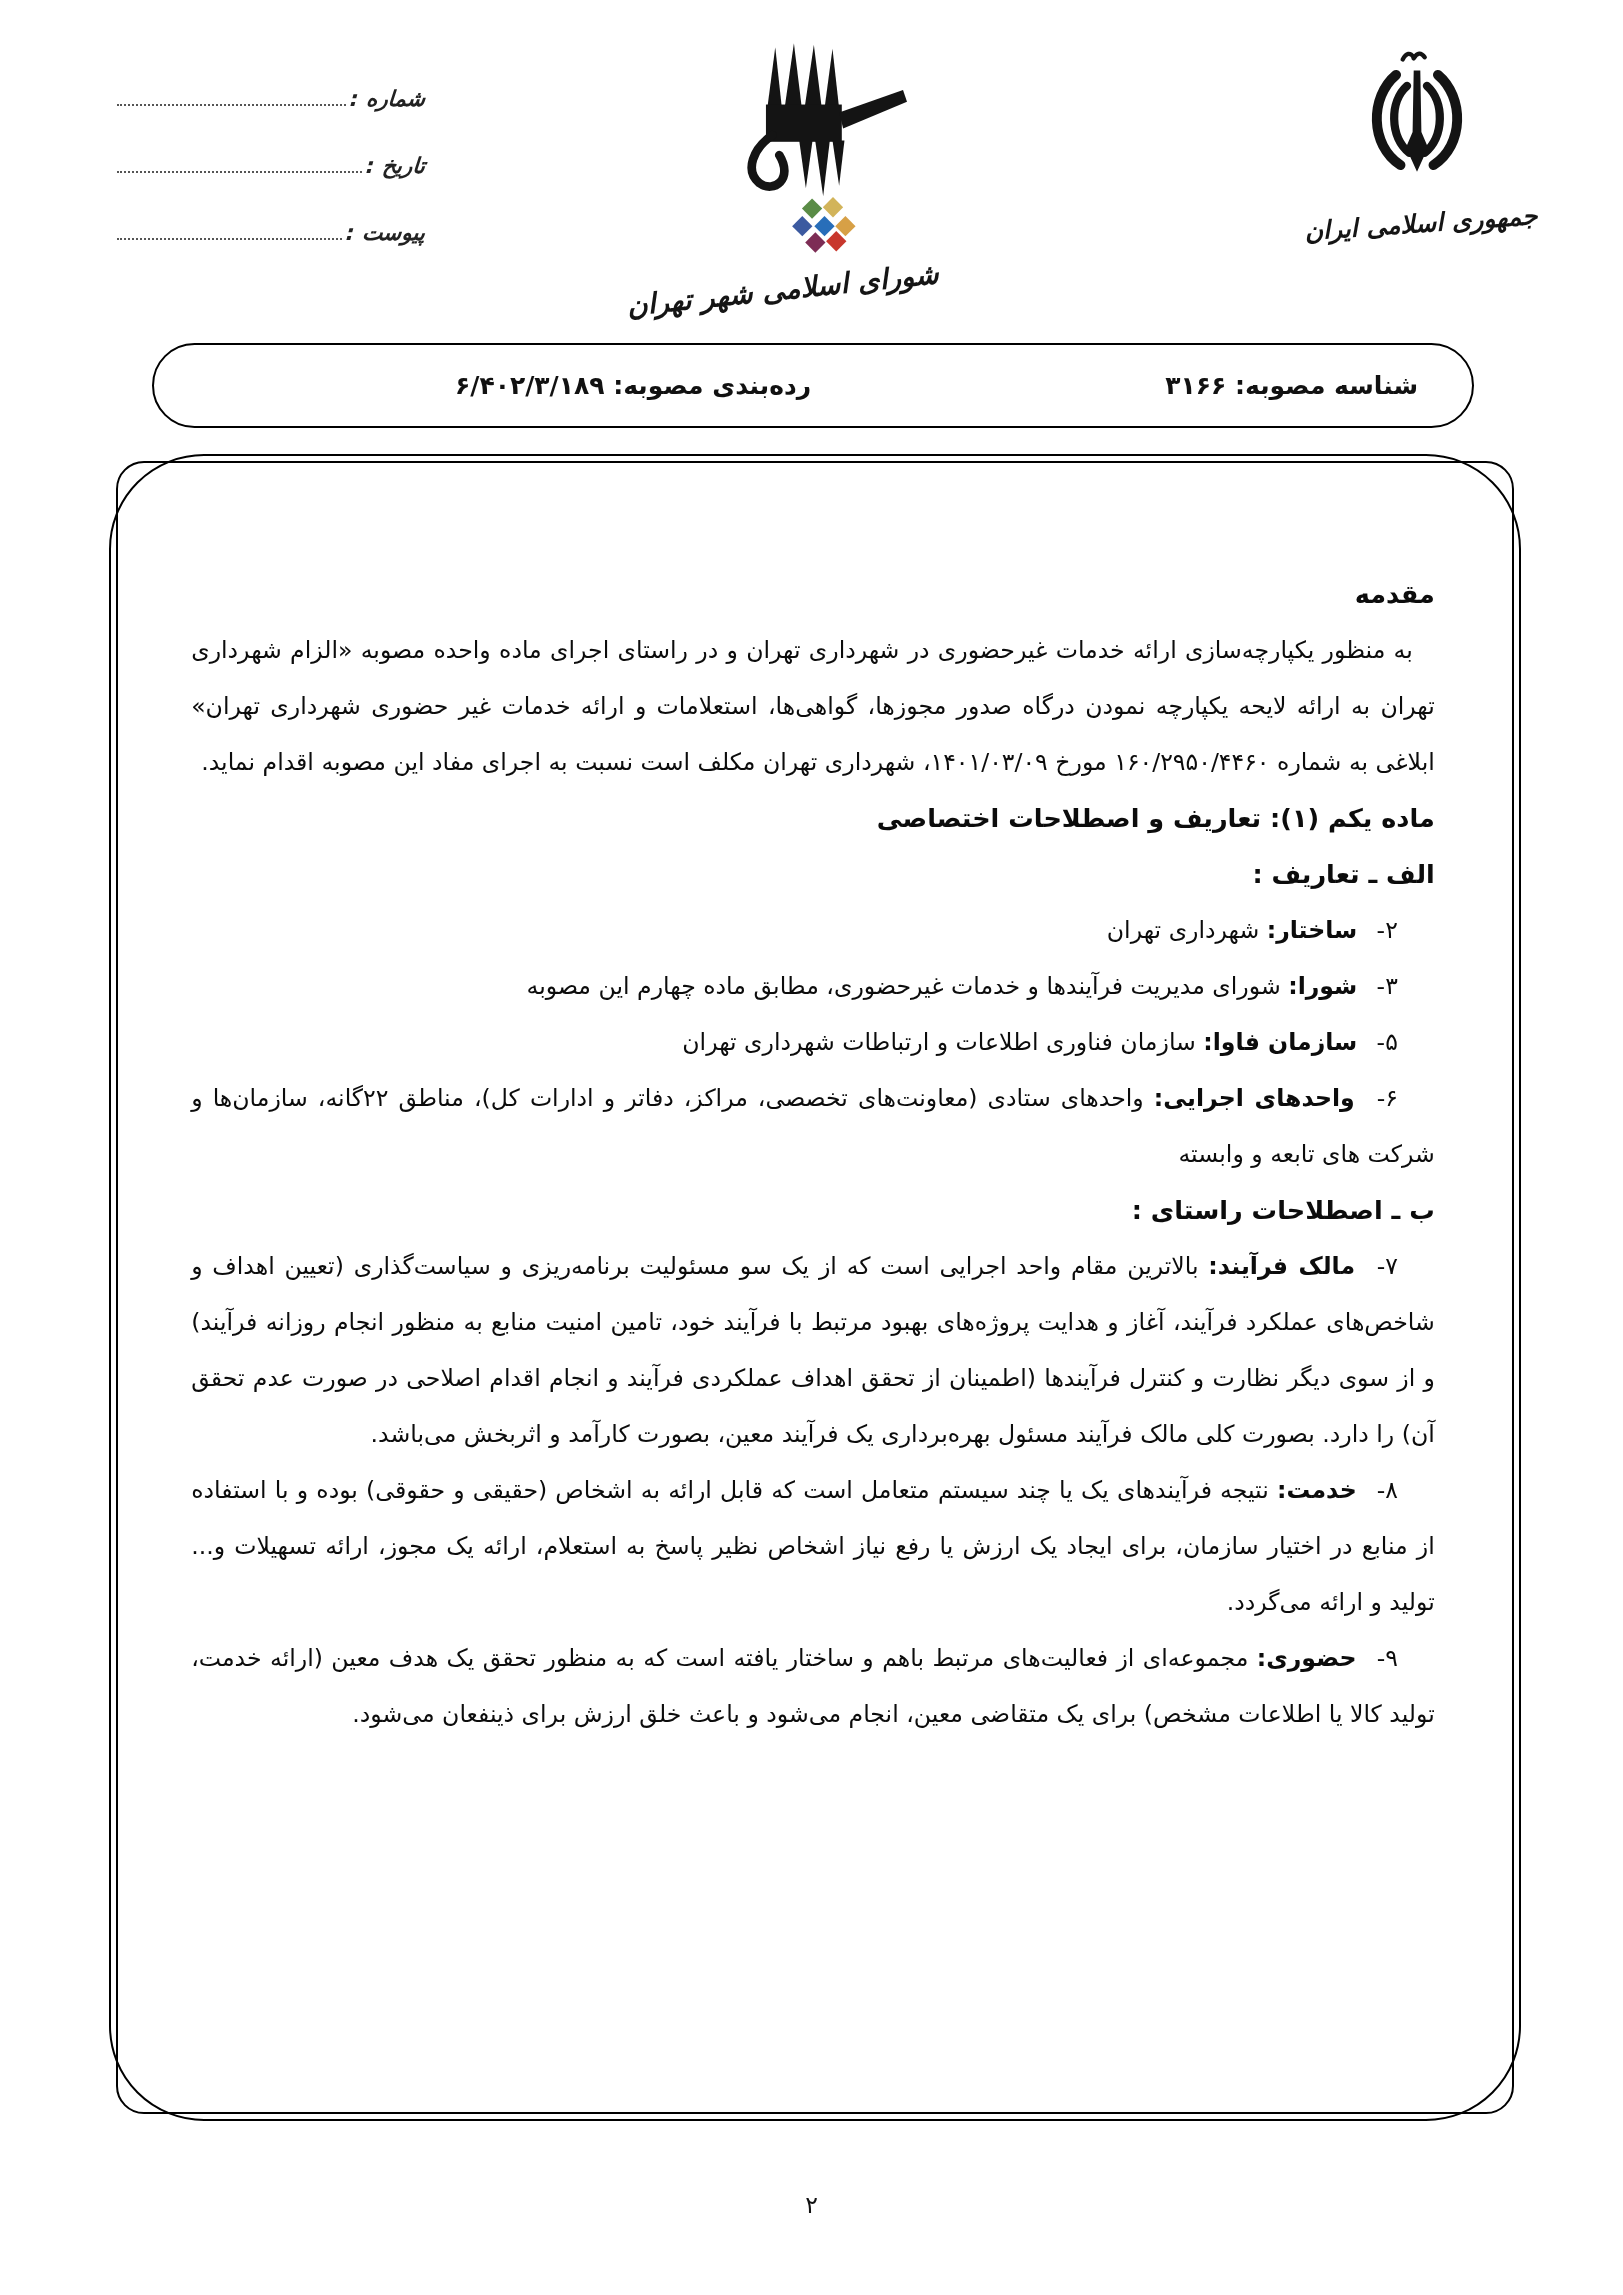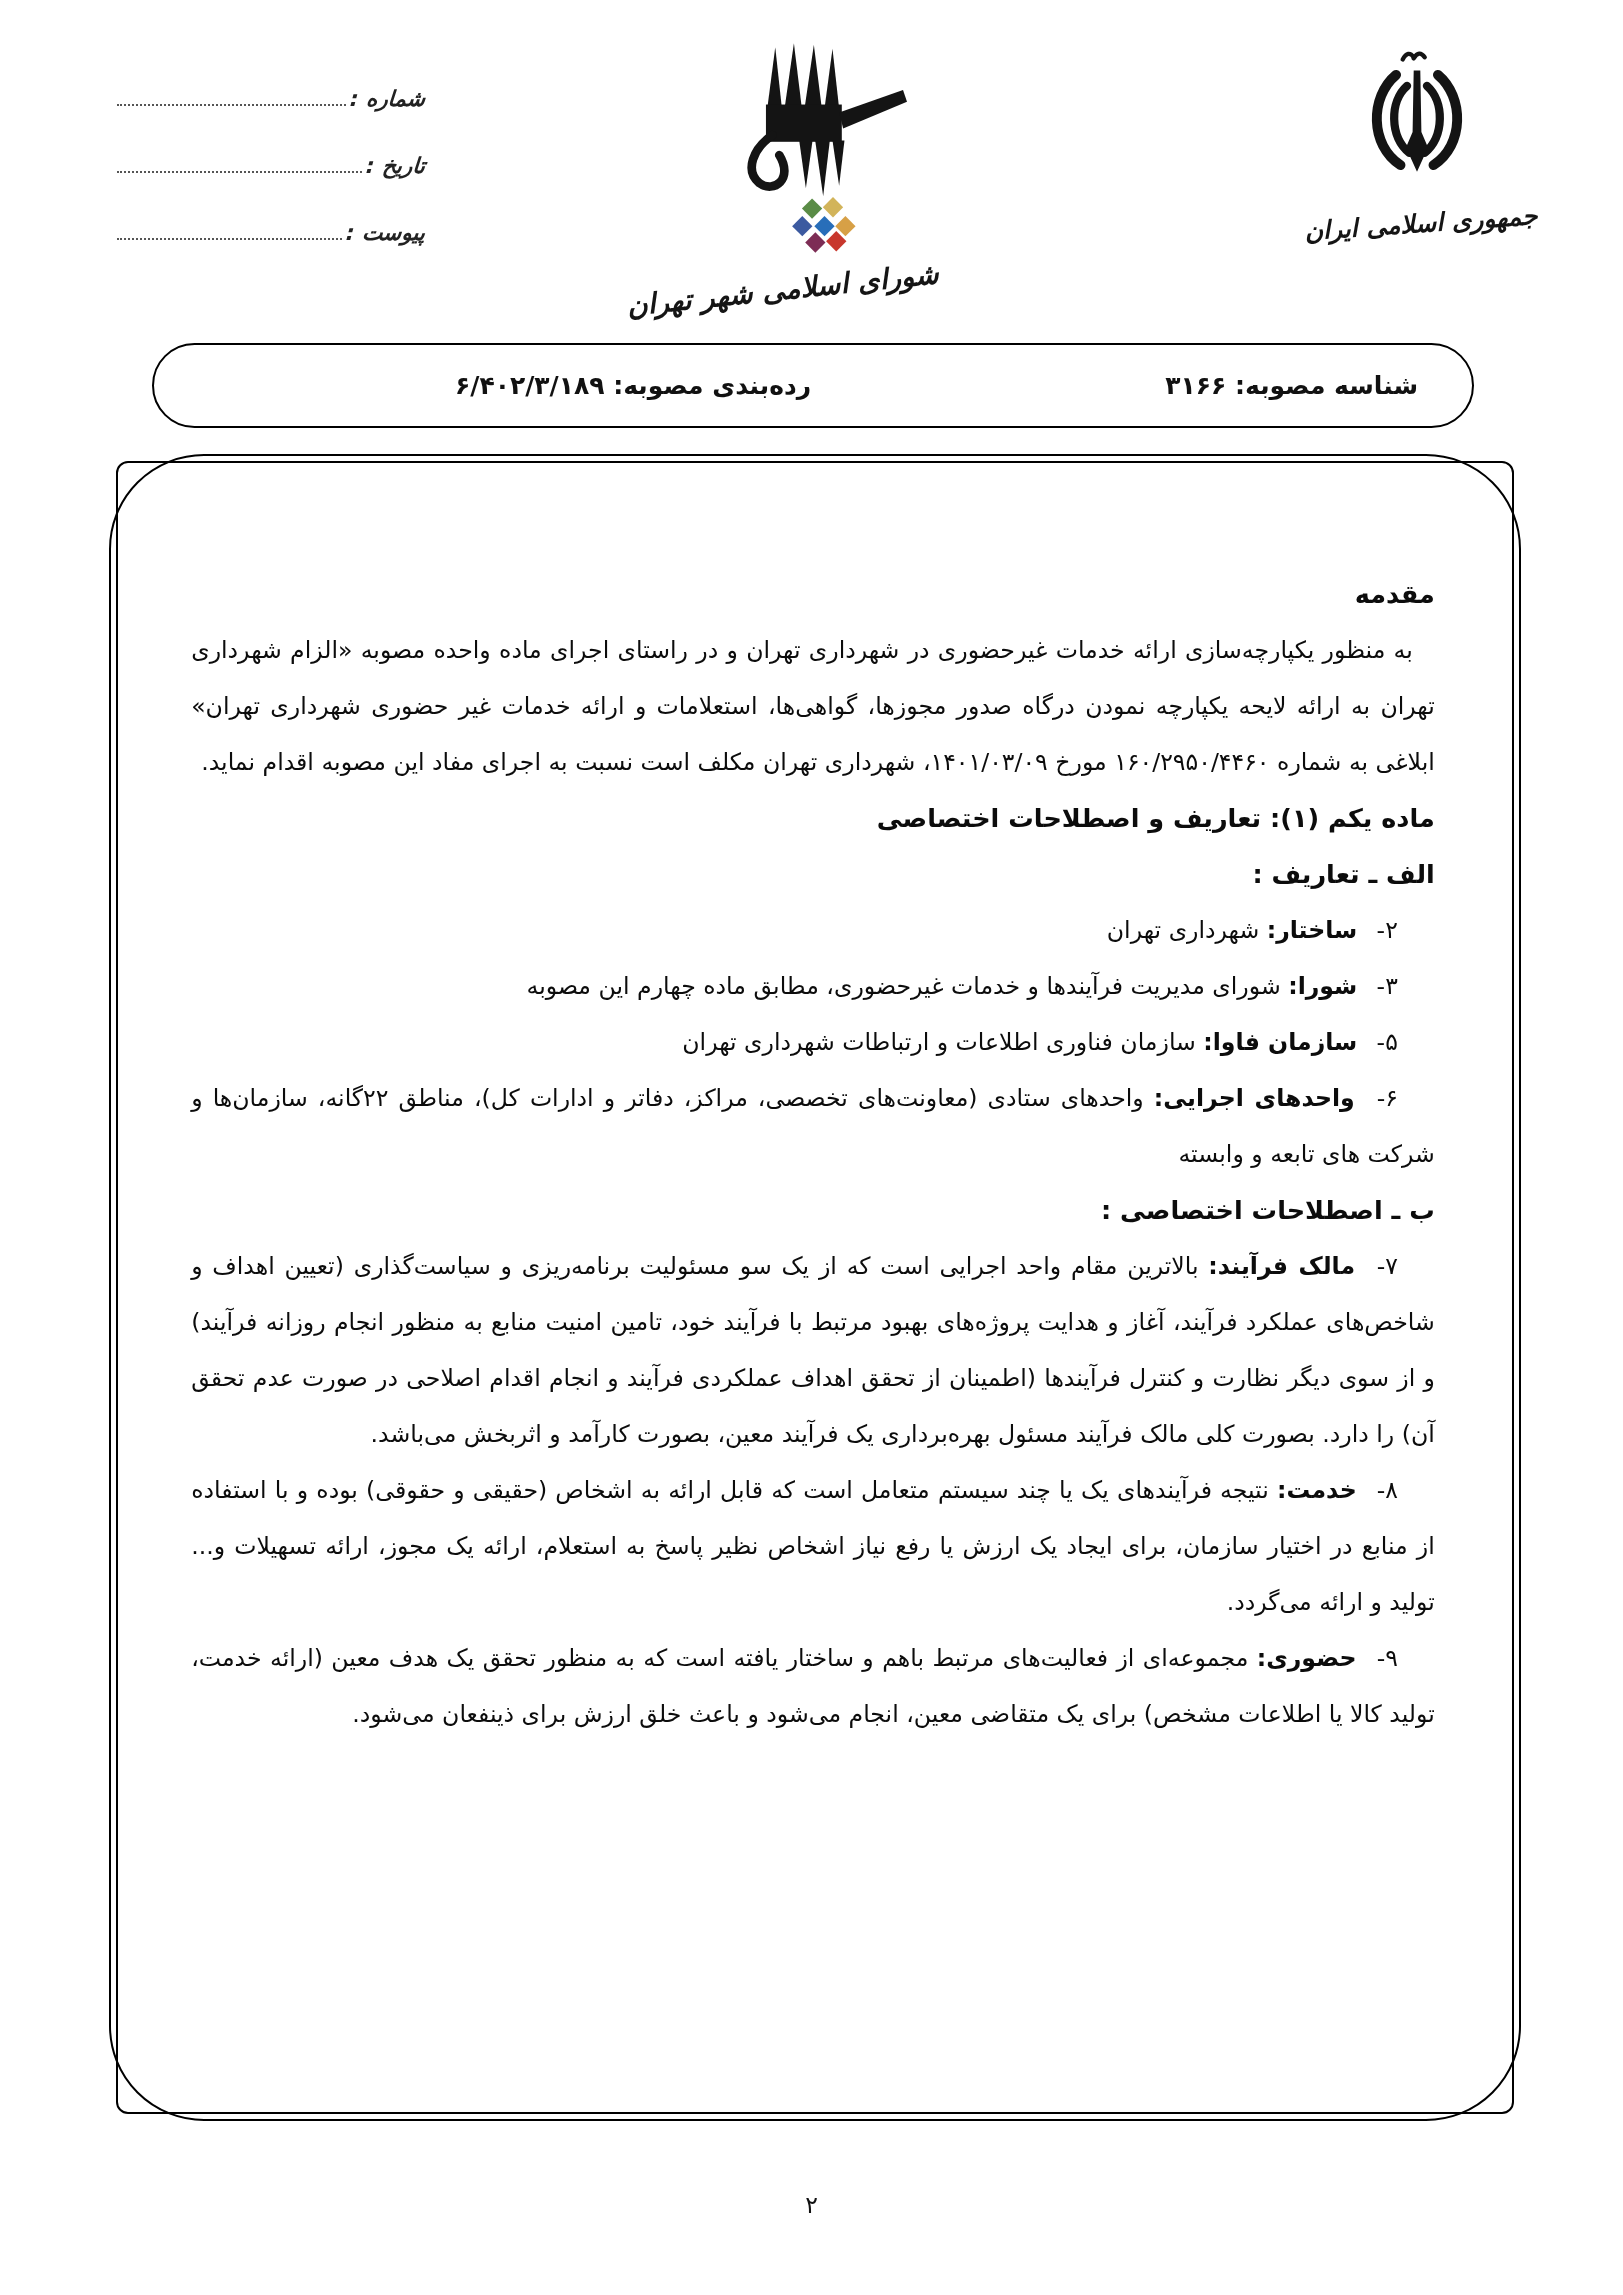--- a/index.html
+++ b/index.html
@@ -41,21 +41,21 @@
     display:flex; direction:rtl; align-items:center; justify-content:space-between;
     padding:0 54px 0 301px; font-size:25px; font-weight:bold;
   }
   .meta-item{white-space:nowrap;}
   
   .main-box{
     position:absolute; left:109px; top:454px; width:1412px; height:1667px;
     border:2.6px solid #000; border-radius:95px; box-sizing:border-box;
   }
   .main-box-inner{
-    position:absolute; inset:5.2px; border:2px solid #000; border-radius:12px;
+    position:absolute; inset:5.2px; border:2px solid #000; border-radius:28px;
   }
   .content{
     position:absolute; inset:0; padding:103px 77px 0 73px;
     direction:rtl; text-align:justify;
     font-size:23.6px; line-height:56px; color:#0c0c0c;
   }
   .content p{margin:0; padding:0;}
   .h{font-weight:bold; font-size:25.5px; text-align:right;}
   .para{text-indent:22px;}
   .item{text-indent:37px;}
@@ -160,21 +160,21 @@
           <span class="num">۵-</span>
           <span class="term">سازمان فاوا:</span>
           <span>سازمان فناوری اطلاعات و ارتباطات شهرداری تهران</span>
         </p>
         <p class="item">
           <span class="num">۶-</span>
           <span class="term">واحدهای اجرایی:</span>
           <span>واحدهای ستادی (معاونت‌های تخصصی، مراکز، دفاتر و ادارات کل)، مناطق ۲۲گانه، سازمان‌ها و شرکت های تابعه و وابسته</span>
         </p>
 
-        <p class="h">ب ـ اصطلاحات اختصاصی :</p>
+        <p class="h">ب ـ اصطلاحات راستای :</p>
 
         <p class="item">
           <span class="num">۷-</span>
           <span class="term">مالک فرآیند:</span>
           <span>بالاترین مقام واحد اجرایی است که از یک سو مسئولیت برنامه‌ریزی و سیاست‌گذاری (تعیین اهداف و شاخص‌های عملکرد فرآیند، آغاز و هدایت پروژه‌های بهبود مرتبط با فرآیند خود، تامین امنیت منابع به منظور انجام روزانه فرآیند) و از سوی دیگر نظارت و کنترل فرآیندها (اطمینان از تحقق اهداف عملکردی فرآیند و انجام اقدام اصلاحی در صورت عدم تحقق آن) را دارد. بصورت کلی مالک فرآیند مسئول بهره‌برداری یک فرآیند معین، بصورت کارآمد و اثربخش می‌باشد.</span>
         </p>
         <p class="item">
           <span class="num">۸-</span>
           <span class="term">خدمت:</span>
           <span>نتیجه فرآیندهای یک یا چند سیستم متعامل است که قابل ارائه به اشخاص (حقیقی و حقوقی) بوده و با استفاده از منابع در اختیار سازمان، برای ایجاد یک ارزش یا رفع نیاز اشخاص نظیر پاسخ به استعلام، ارائه یک مجوز، ارائه تسهیلات و... تولید و ارائه می‌گردد.</span>

